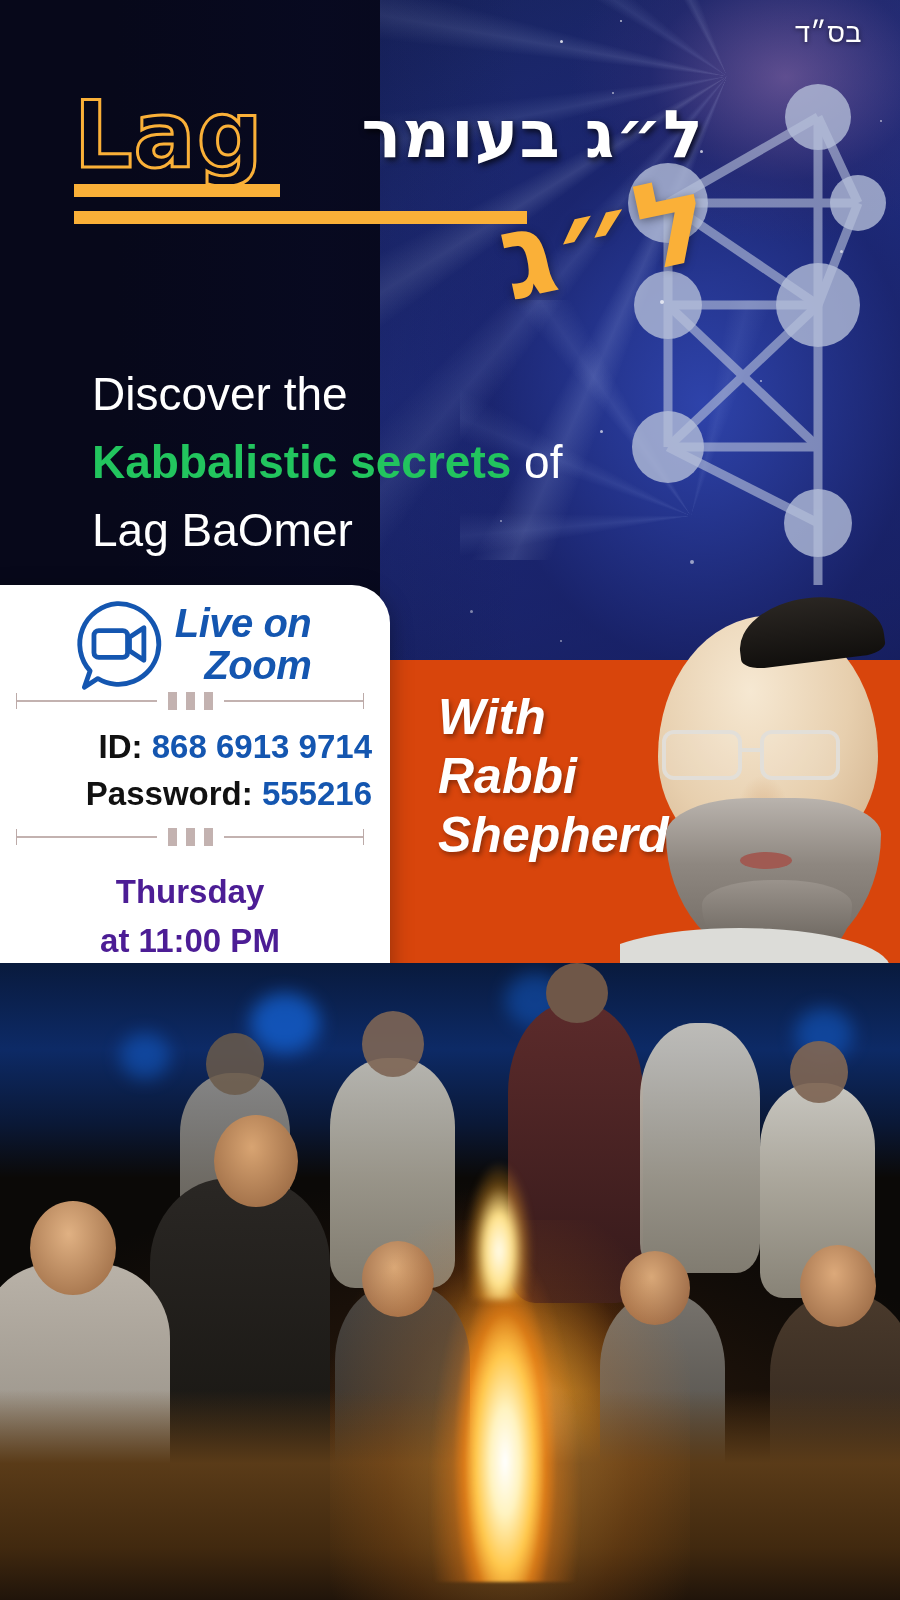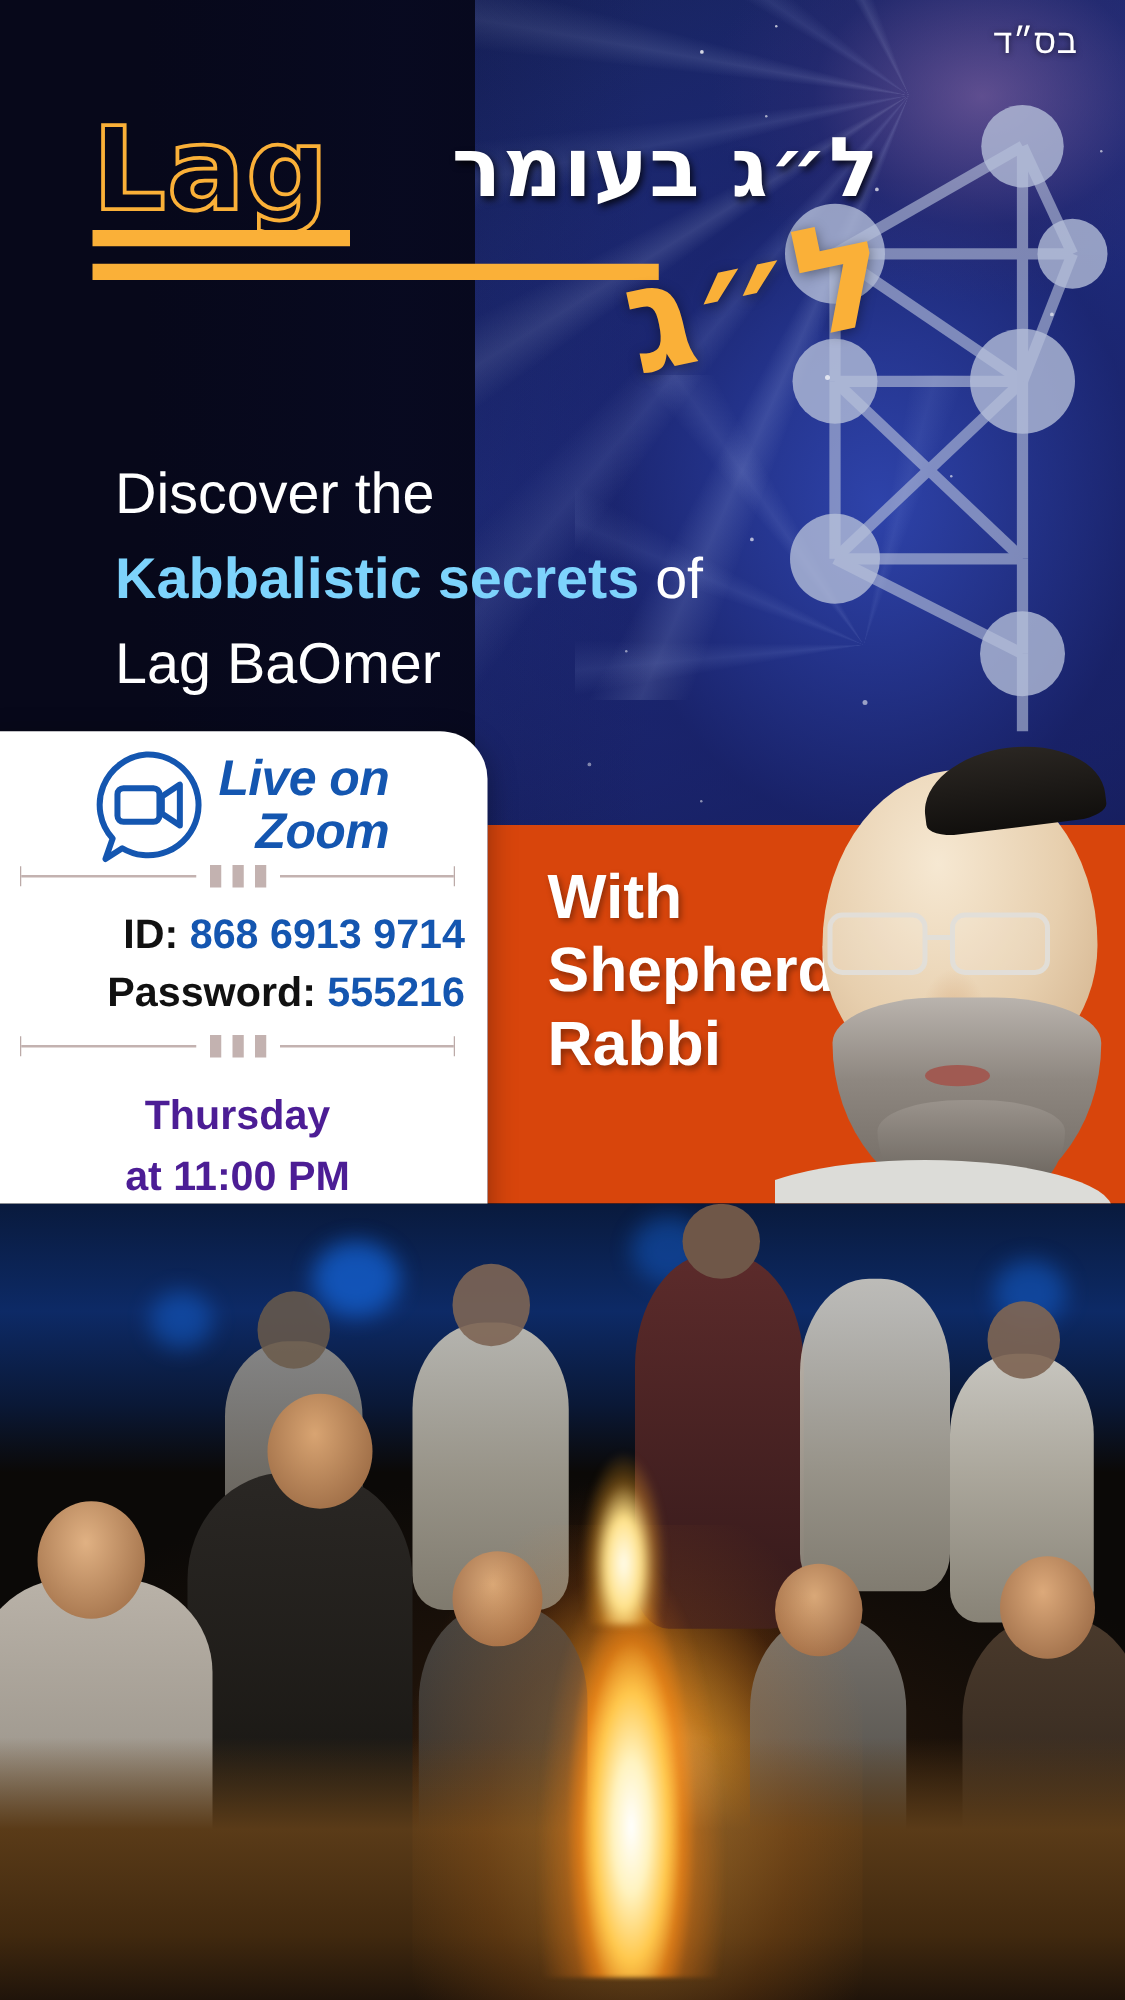--- a/index.html
+++ b/index.html
@@ -86,30 +86,30 @@
     position:absolute; right:190px; top:178px;
     font-size:120px; font-weight:700; color:#FAB038; direction:rtl;
     font-family:"DejaVu Sans", sans-serif; line-height:1;
     transform:rotate(-12deg); text-shadow:0 2px 10px rgba(0,0,0,0.4);
   }
 
   .tagline {
     position:absolute; left:92px; top:360px; width:560px;
     font-size:46px; line-height:1.48; color:#ffffff; font-weight:300;
   }
-  .tagline .hl { color:#7dd3fc; font-weight:700; }
+  .tagline .hl { color:#22c55e; font-weight:700; }
 
   
   .orange-panel {
     position:absolute; left:390px; top:660px; width:510px; height:303px;
     background:#D8450C; overflow:hidden;
   }
   .with-rabbi {
     position:absolute; left:48px; top:28px;
-    font-size:50px; line-height:1.18; font-weight:700; 
+    font-size:50px; line-height:1.18; font-weight:700; font-style:italic;
     color:#ffffff; text-shadow:2px 3px 5px rgba(0,0,0,0.35);
   }
 
   
   .rabbi-photo {
     position:absolute; left:620px; top:580px; width:280px; height:383px;
     overflow:hidden;
   }
   .r-head { position:absolute; left:38px; top:36px; width:220px; height:250px;
     background:radial-gradient(ellipse at 42% 30%, #f6e8d2 0%, #e7cfae 55%, #cfae88 100%);
@@ -275,22 +275,22 @@
 
     <div class="tagline">
       <div>Discover the</div>
       <div><span class="hl">Kabbalistic secrets</span><span> of</span></div>
       <div>Lag BaOmer</div>
     </div>
 
     <div class="orange-panel">
       <div class="with-rabbi">
         <div>With</div>
+        <div>Rabbi</div>
         <div>Shepherd</div>
-        <div>Rabbi</div>
       </div>
     </div>
 
     <div class="rabbi-photo">
       <div class="r-head"></div>
       <div class="r-kippah"></div>
       <div class="r-nose"></div>
       <div class="r-glass left"></div>
       <div class="r-glass right"></div>
       <div class="r-bridge"></div>

